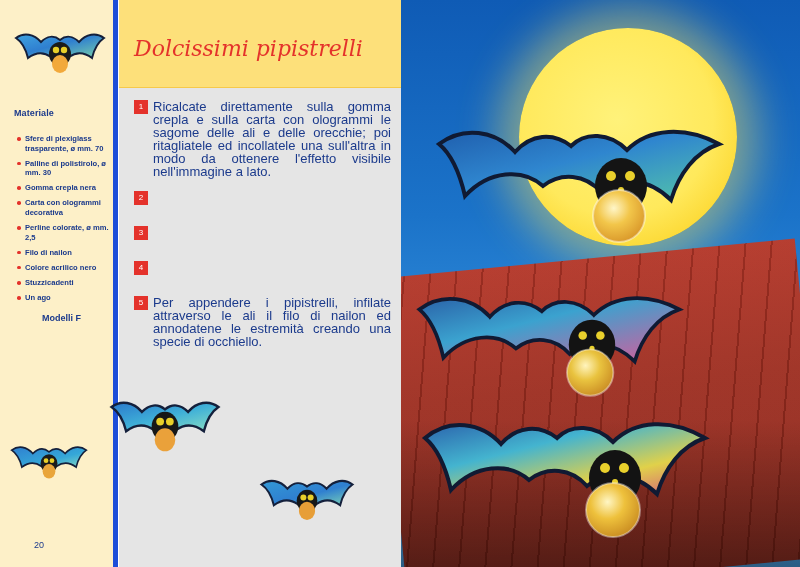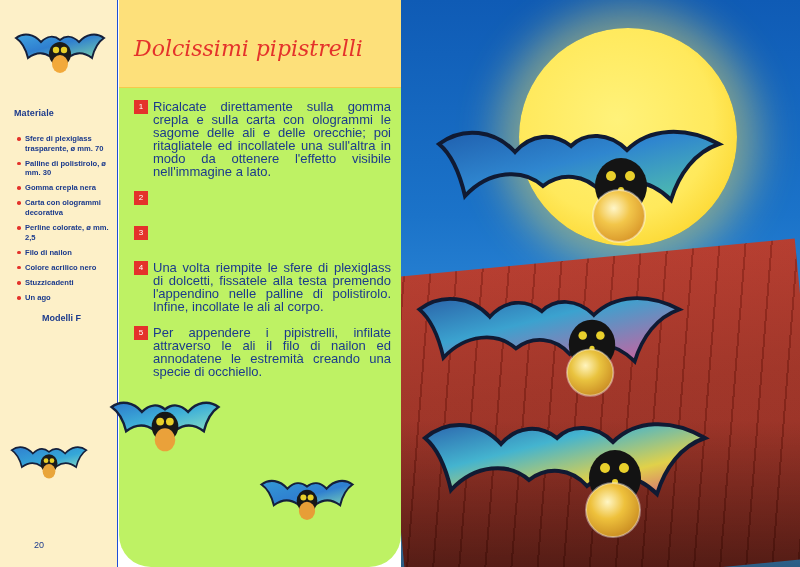--- a/index.html
+++ b/index.html
@@ -15,21 +15,21 @@
     width: 800px; height: 567px;
     background: #ffffff;
   }
 
   
   .left-col {
     position: absolute;
     left: 0; top: 0;
     width: 118px; height: 567px;
     background: #fdf0c8;
-    border-right: 1px solid #1d4ed8;
+    border-right: 5px solid #1d4ed8;
   }
   .mat-title {
     position: absolute;
     left: 14px; top: 108px;
     font-size: 9px;
     font-weight: bold;
     color: #1b3a8c;
     letter-spacing: .1px;
   }
   .mat-list {
@@ -69,22 +69,21 @@
     left: 34px; top: 540px;
     font-size: 9px;
     color: #1b3a8c;
   }
 
   
   .mid-col {
     position: absolute;
     left: 119px; top: 0;
     width: 282px; height: 567px;
-    background: #bef264;
-    border-radius: 32px;
+    background: #e5e5e5;
   }
   .title-band {
     position: absolute;
     left: 0; top: 0;
     width: 282px; height: 88px;
     background: #fde07a;
   }
   .title-band::after{
     content:"";
     position:absolute;
@@ -246,21 +245,20 @@
         <span class="step-text">Ricalcate direttamente sulla gomma crepla e sulla carta con ologrammi le sagome delle ali e delle orecchie; poi ritagliatele ed incollatele una sull'altra in modo da ottenere l'effetto visibile nell'immagine a lato.</span>
       </div>
       <div class="step">
         <span class="step-num">2</span>
       </div>
       <div class="step">
         <span class="step-num">3</span>
       </div>
       <div class="step">
         <span class="step-num">4</span>
-        <span class="step-text">Una volta riempite le sfere di plexiglass di dolcetti, fissatele alla testa premendo l'appendino nelle palline di polistirolo. Infine, incollate le ali al corpo.</span>
       </div>
       <div class="step">
         <span class="step-num">5</span>
         <span class="step-text">Per appendere i pipistrelli, infilate attraverso le ali il filo di nailon ed annodatene le estremità creando una specie di occhiello.</span>
       </div>
     </div>
 
     <svg class="bat" style="left:-10px; top:390px;" width="112" height="68" viewBox="0 0 92 56">
       <defs>
         <linearGradient id="wgM1" x1="0" y1="0" x2="1" y2="1">

